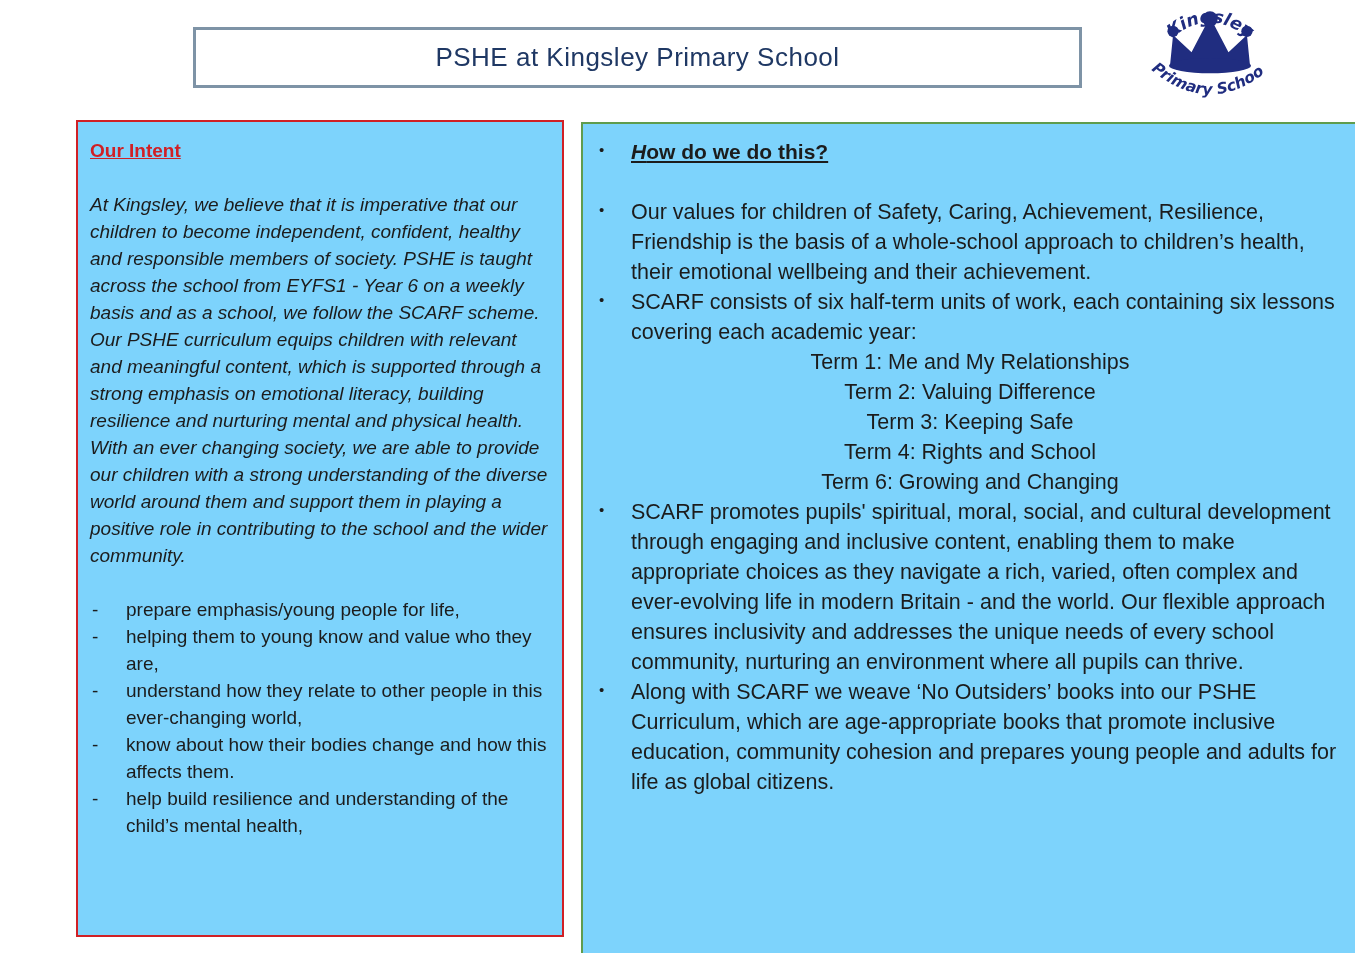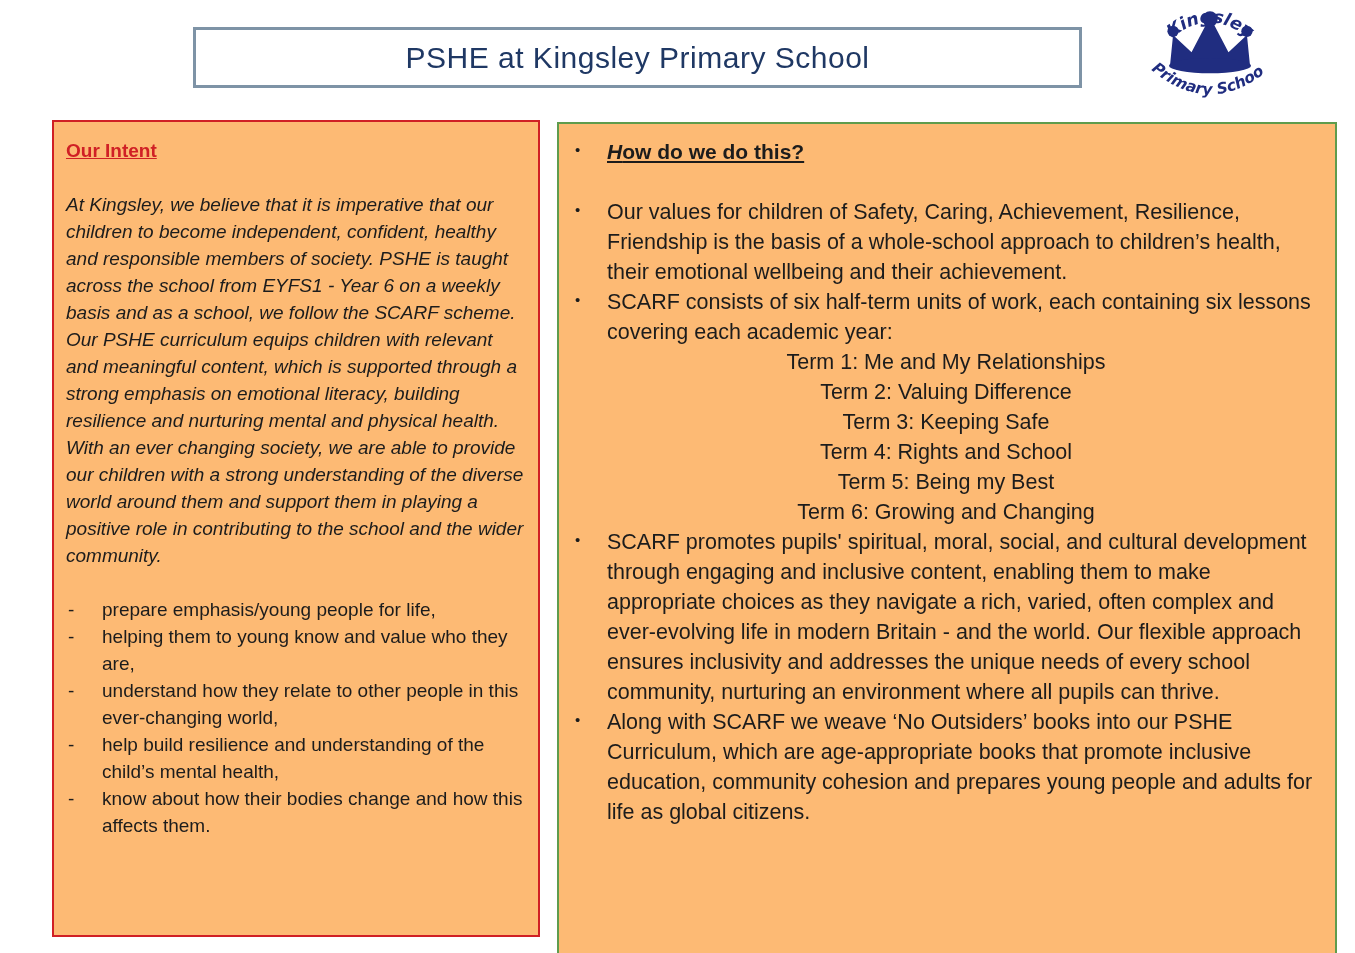--- a/index.html
+++ b/index.html
@@ -17,29 +17,29 @@
 
   
   .title-box {
     position:absolute; left:193px; top:27px;
     width:889px; height:61px;
     border:3px solid #7e93a6;
     background:#ffffff;
     display:flex; align-items:center; justify-content:center;
   }
   .title-box .title {
-    font-size:30px; color:#1f3864; letter-spacing:0.5px;
+    font-size:26px; color:#1f3864; letter-spacing:0.5px;
   }
   .logo {
     position:absolute; left:1142px; top:0px;
     width:136px; height:118px;
   }
 
   
-  .panel { position:absolute; background:#fdba74; }
+  .panel { position:absolute; background:#7dd3fc;margin-left:24px; }
   .intent-panel {
     left:52px; top:120px; width:488px; height:817px;
     border:2px solid #d02025;
     padding:15px 10px 10px 12px;
     font-size:19px; line-height:27px;
   }
   .how-panel {
     left:557px; top:122px; width:780px; height:926px;
     border:2px solid #5f9c4d;
     padding:13px 12px 10px 10px;
@@ -114,39 +114,38 @@
     </text>
   </svg>
 
   <div class="panel intent-panel">
     <div class="intent-heading">Our Intent</div>
     <p class="intent-para1">At Kingsley, we believe that it is imperative that our children to become independent, confident, healthy and responsible members of society. PSHE is taught across the school from EYFS1 - Year 6 on a weekly basis and as a school, we follow the SCARF scheme. Our PSHE curriculum equips children with relevant and meaningful content, which is supported through a strong emphasis on emotional literacy, building resilience and nurturing mental and physical health. With an ever changing society, we are able to provide our children with a strong understanding of the diverse world around them and support them in playing a positive role in contributing to the school and the wider community.</p>
     <ul class="dash-list">
       <li>prepare emphasis/young people for life,</li>
       <li>helping them to young know and value who they are,</li>
       <li>understand how they relate to other people in this ever-changing world,</li>
+      <li>know about how their bodies change and how this affects them.</li>
       <li>help build resilience and understanding of the child’s mental health,</li>
-      <li>know about how their bodies change and how this affects them.</li>
     </ul>
   </div>
 
   <div class="panel how-panel">
     <ul class="bullet-list">
       <li class="how-heading-row">
         <span class="how-heading"><span class="it">H</span><span>ow do we do this?</span></span>
       </li>
       <li>Our values for children of Safety, Caring, Achievement, Resilience, Friendship is the basis of a whole-school approach to children’s health, their emotional wellbeing and their achievement.</li>
       <li>SCARF consists of six half-term units of work, each containing six lessons covering each academic year:</li>
     </ul>
     <div class="terms-list">
       <div>Term 1: Me and My Relationships</div>
       <div>Term 2: Valuing Difference</div>
       <div>Term 3: Keeping Safe</div>
       <div>Term 4: Rights and School</div>
-      <div>Term 5: Being my Best</div>
       <div>Term 6: Growing and Changing</div>
     </div>
     <ul class="bullet-list">
       <li>SCARF promotes pupils' spiritual, moral, social, and cultural development through engaging and inclusive content, enabling them to make appropriate choices as they navigate a rich, varied, often complex and ever-evolving life in modern Britain - and the world. Our flexible approach ensures inclusivity and addresses the unique needs of every school community, nurturing an environment where all pupils can thrive.</li>
       <li>Along with SCARF we weave ‘No Outsiders’ books into our PSHE Curriculum, which are age-appropriate books that promote inclusive education, community cohesion and prepares young people and adults for life as global citizens.</li>
     </ul>
   </div>
 
 </div>
 

